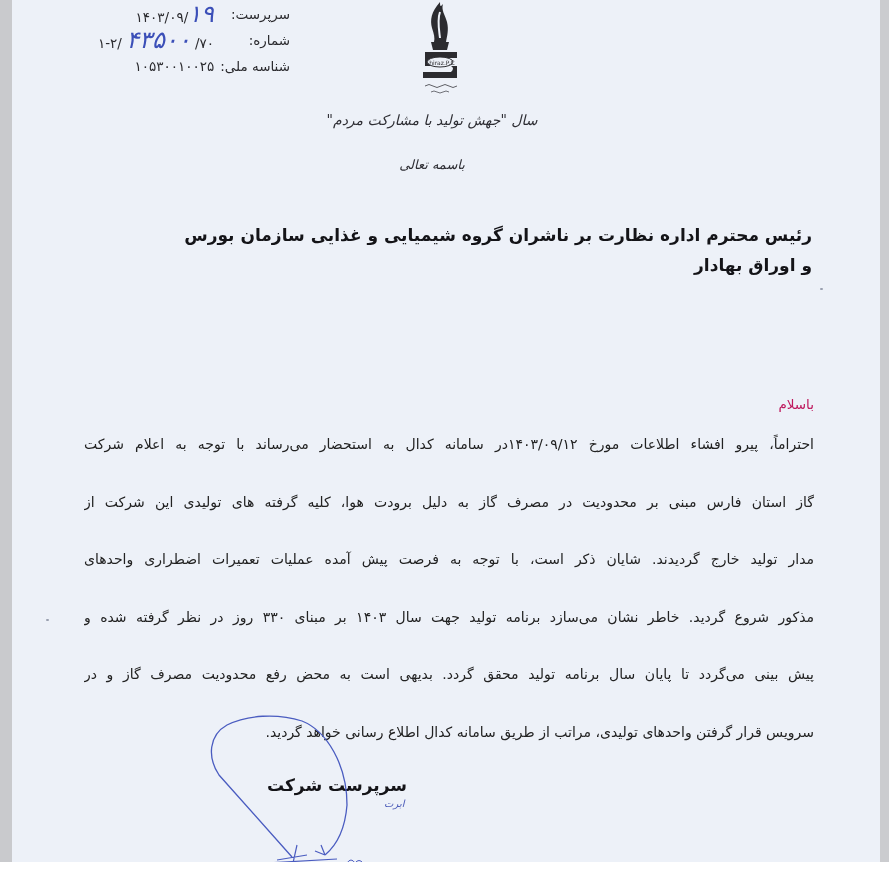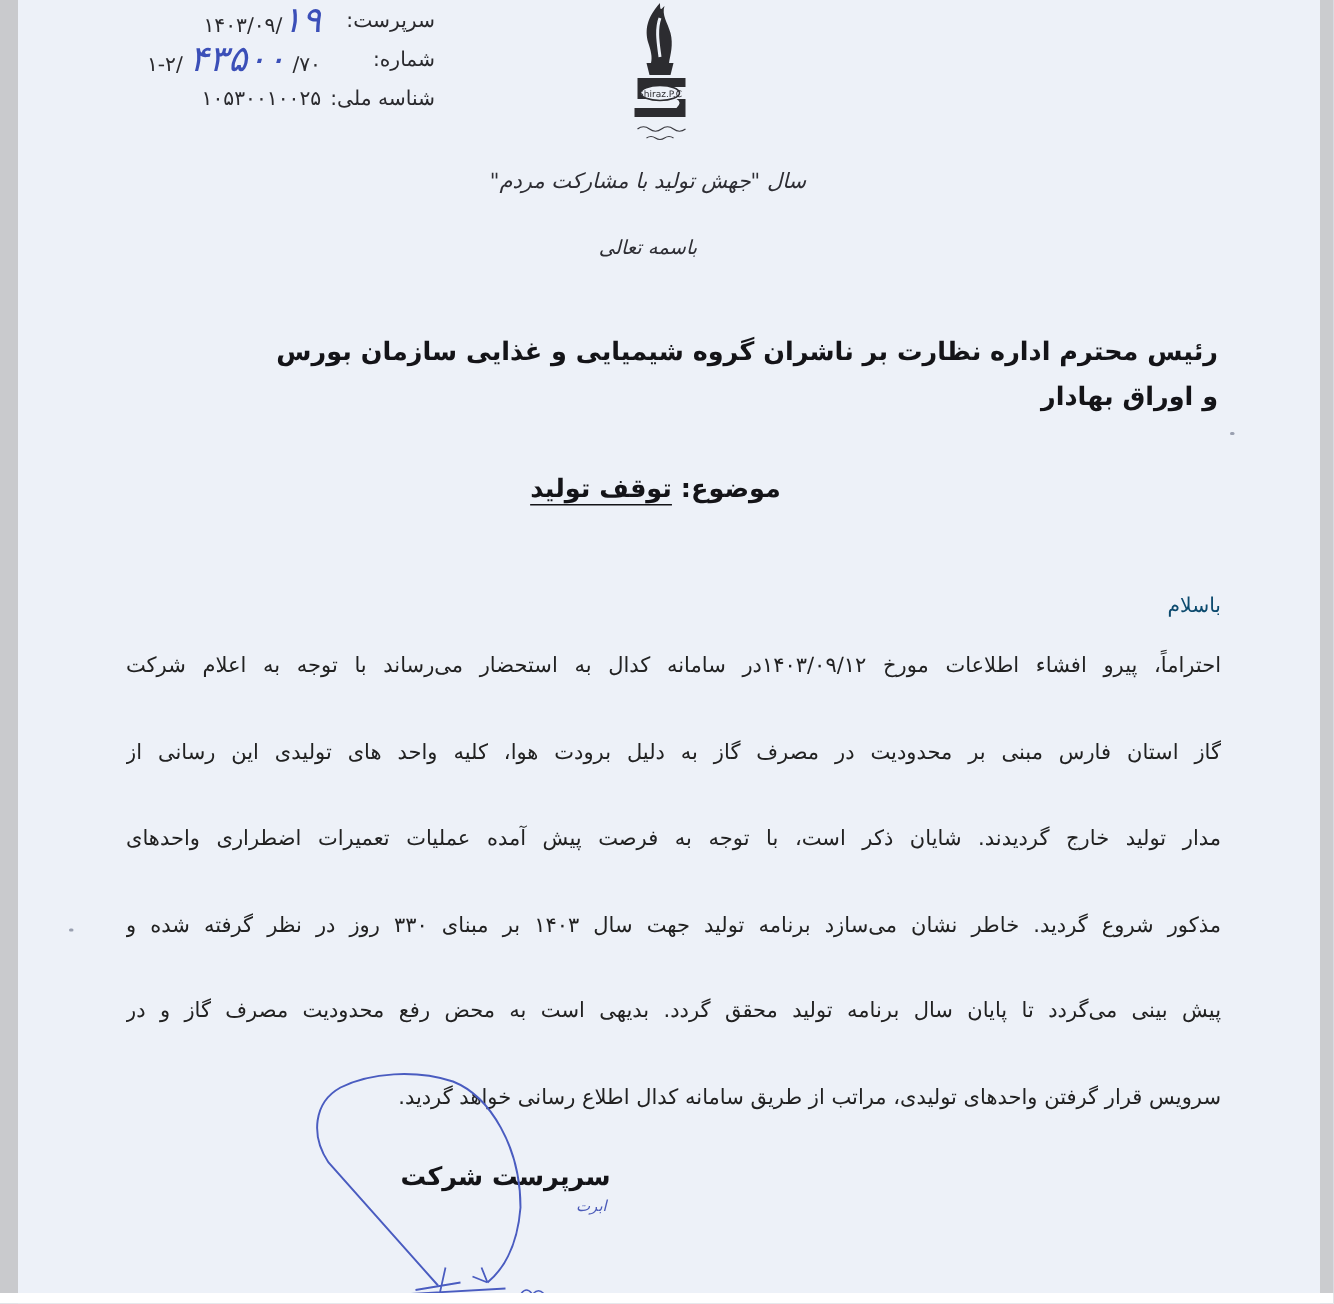--- a/index.html
+++ b/index.html
@@ -59,21 +59,21 @@
       position: absolute; right: 68px; top: 220px; width: 640px;
       font-weight: bold; font-size: 17px; color: #141418; line-height: 30px;
       font-family: "DejaVu Sans", sans-serif;
     }
     .subject {
       position: absolute; left: 340px; top: 316px; width: 170px; text-align: center;
       font-weight: bold; font-size: 17px; color: #141418;
     }
     .subject .subj-val { text-decoration: underline; text-underline-offset: 5px; }
     .greeting {
-      position: absolute; right: 66px; top: 396px; font-size: 13.5px; color: #0c4a6e;
+      position: absolute; right: 66px; top: 396px; font-size: 13.5px; color: #be185d;
     }
     .body-text {
       position: absolute; right: 66px; top: 426px; width: 730px;
       font-size: 14px; color: #222; text-align: justify;
     }
     .body-line {
       height: 57.5px; line-height: 36px; text-align-last: justify; white-space: nowrap;
       overflow: hidden;
     }
     .body-line.last { text-align-last: right; }
@@ -133,30 +133,26 @@
     </svg>
   </div>
 
   <div class="slogan">سال "جهش تولید با مشارکت مردم"</div>
   <div class="bismillah">باسمه تعالی</div>
 
   <div class="addressee">
     <div>رئیس محترم اداره نظارت بر ناشران گروه شیمیایی و غذایی سازمان بورس و اوراق بهادار</div>
   </div>
 
-  <div class="subject">
-    <span>موضوع:</span>
-    <span class="subj-val">توقف تولید</span>
-  </div>
 
   <div class="greeting">باسلام</div>
 
   <div class="body-text">
     <div class="body-line">احتراماً، پیرو افشاء اطلاعات مورخ ۱۴۰۳/۰۹/۱۲در سامانه کدال به استحضار می‌رساند با توجه به اعلام شرکت</div>
-    <div class="body-line">گاز استان فارس مبنی بر محدودیت در مصرف گاز به دلیل برودت هوا، کلیه واحد های تولیدی این رسانی از</div>
+    <div class="body-line">گاز استان فارس مبنی بر محدودیت در مصرف گاز به دلیل برودت هوا، کلیه گرفته های تولیدی این شرکت از</div>
     <div class="body-line">مدار تولید خارج گردیدند. شایان ذکر است، با توجه به فرصت پیش آمده عملیات تعمیرات اضطراری واحدهای</div>
     <div class="body-line">مذکور شروع گردید. خاطر نشان می‌سازد برنامه تولید جهت سال ۱۴۰۳ بر مبنای ۳۳۰ روز در نظر گرفته شده و</div>
     <div class="body-line">پیش بینی می‌گردد تا پایان سال برنامه تولید محقق گردد. بدیهی است به محض رفع محدودیت مصرف گاز و در</div>
     <div class="body-line last">سرویس قرار گرفتن واحدهای تولیدی، مراتب از طریق سامانه کدال اطلاع رسانی خواهد گردید.</div>
   </div>
 
   <div class="sig-note">ابرت</div>
   <div class="signature">
     <div>سرپرست شرکت</div>
   </div>

